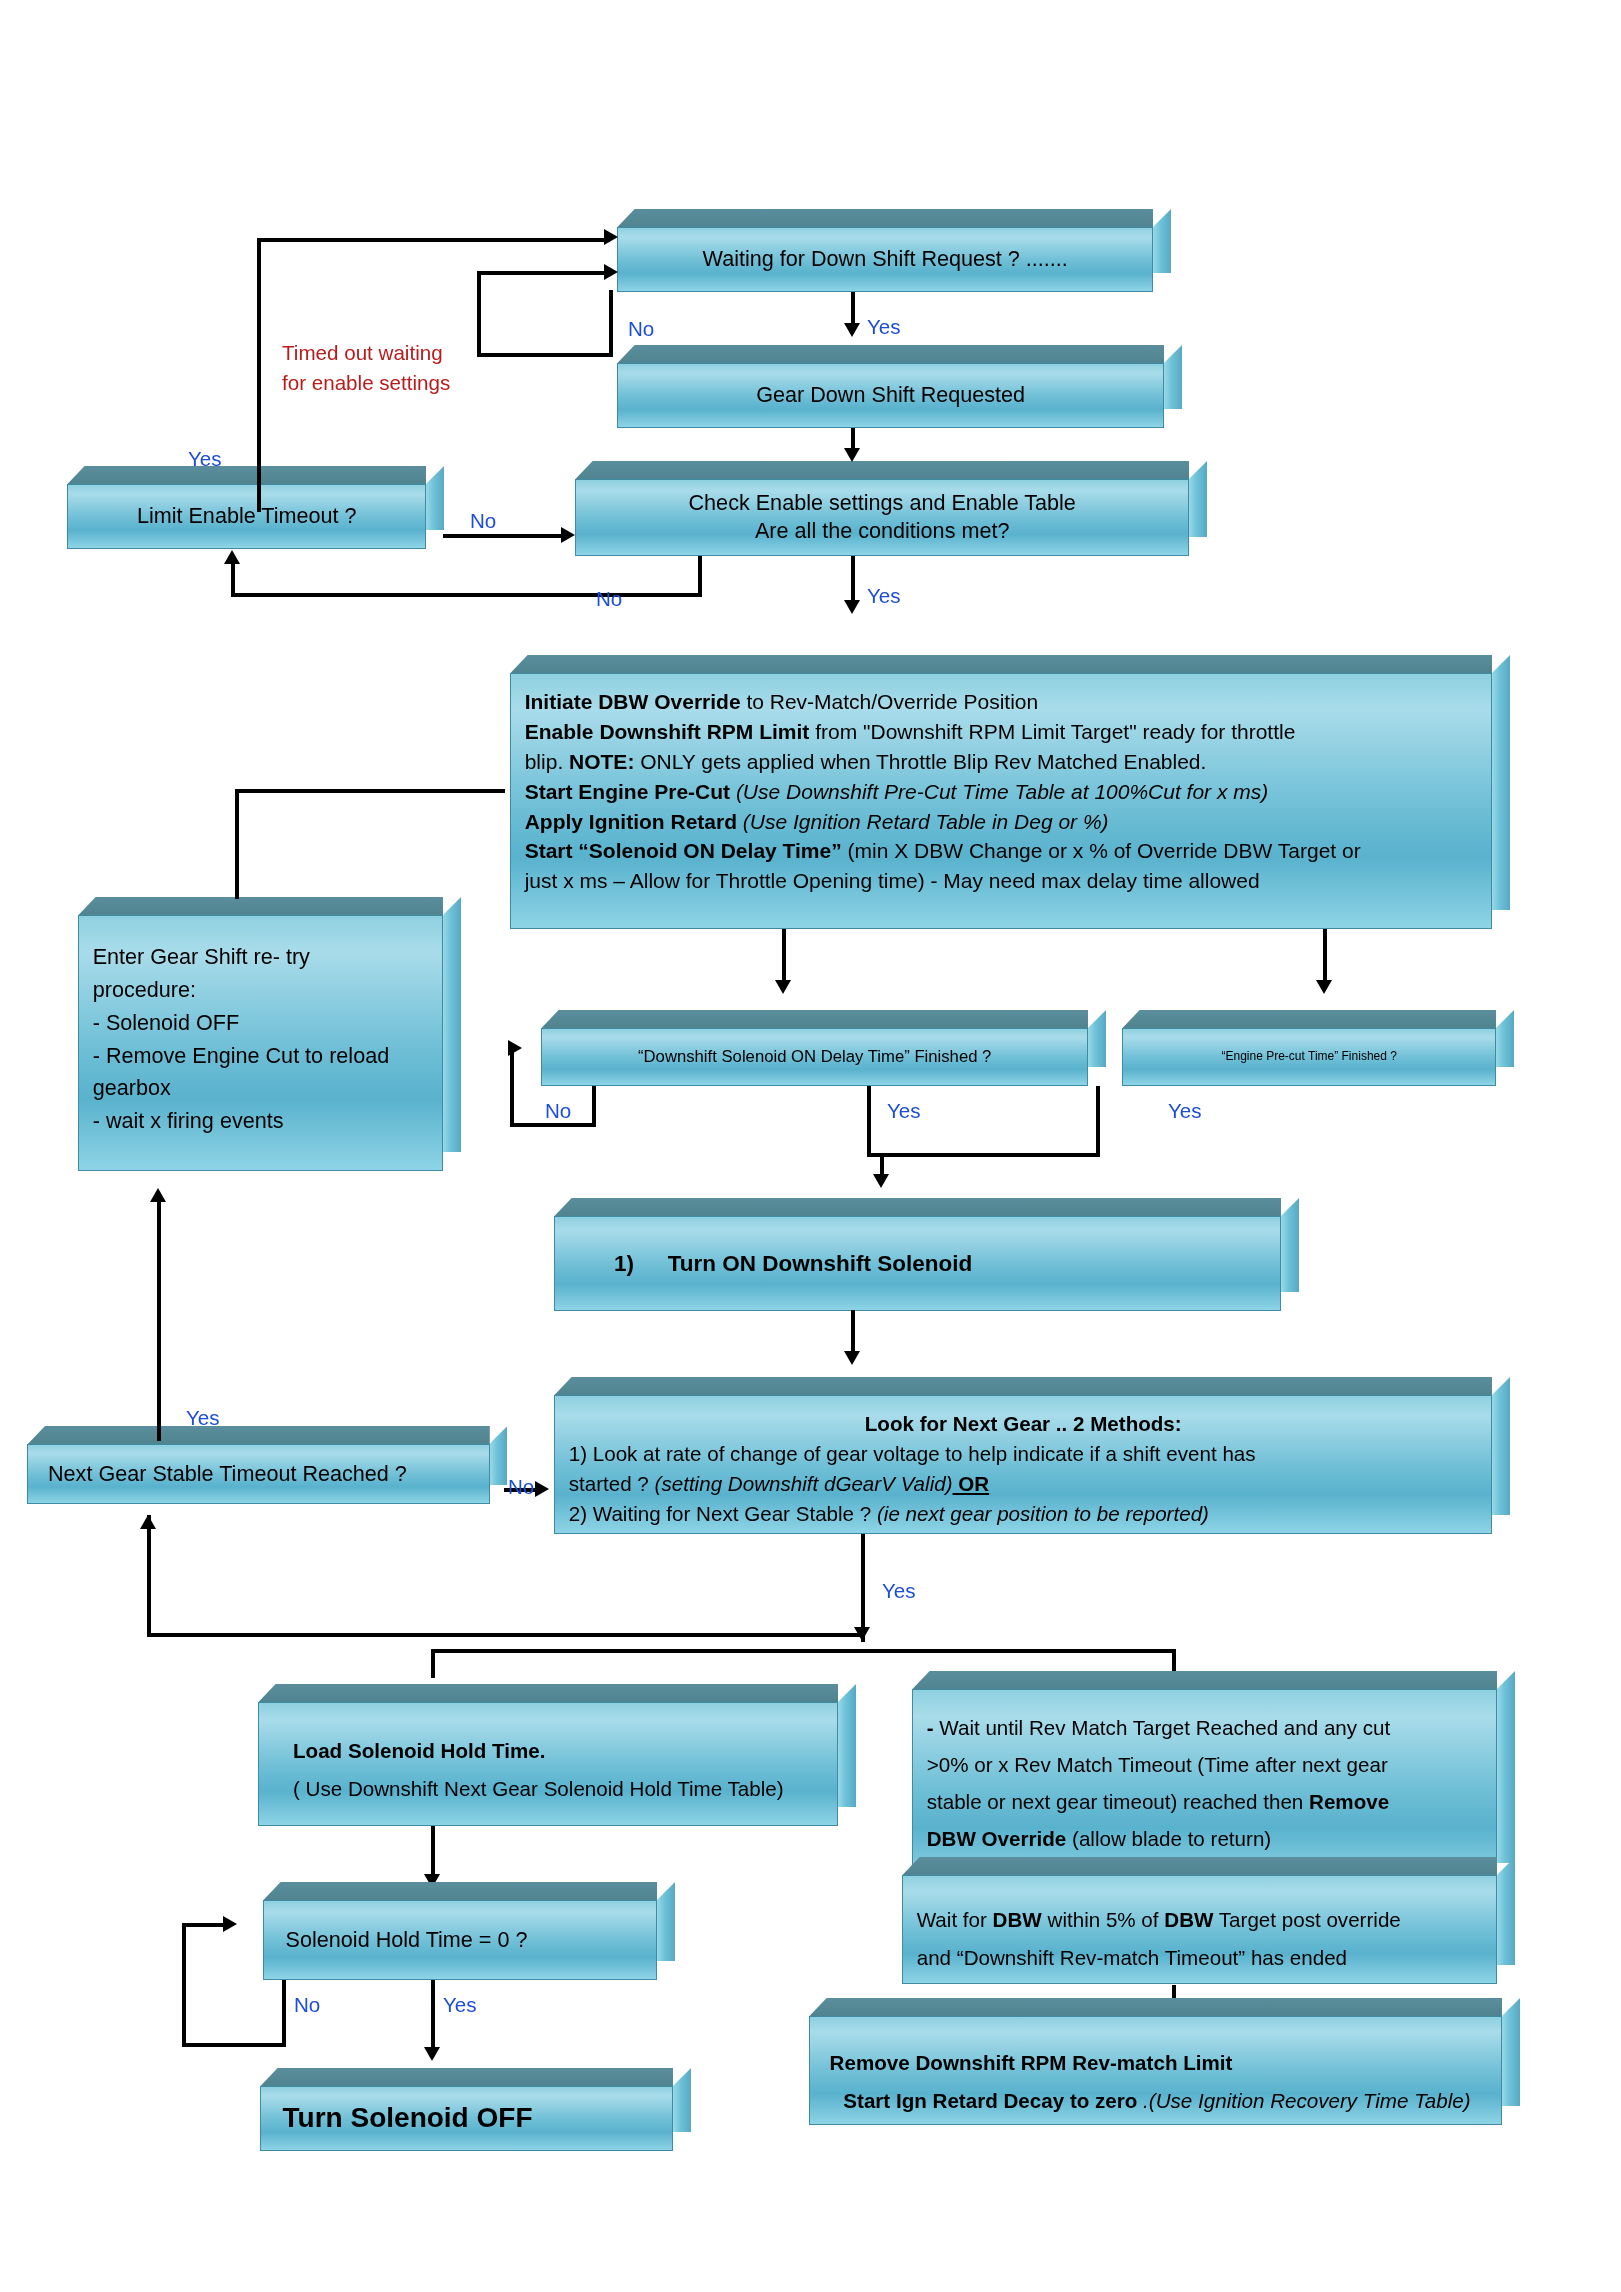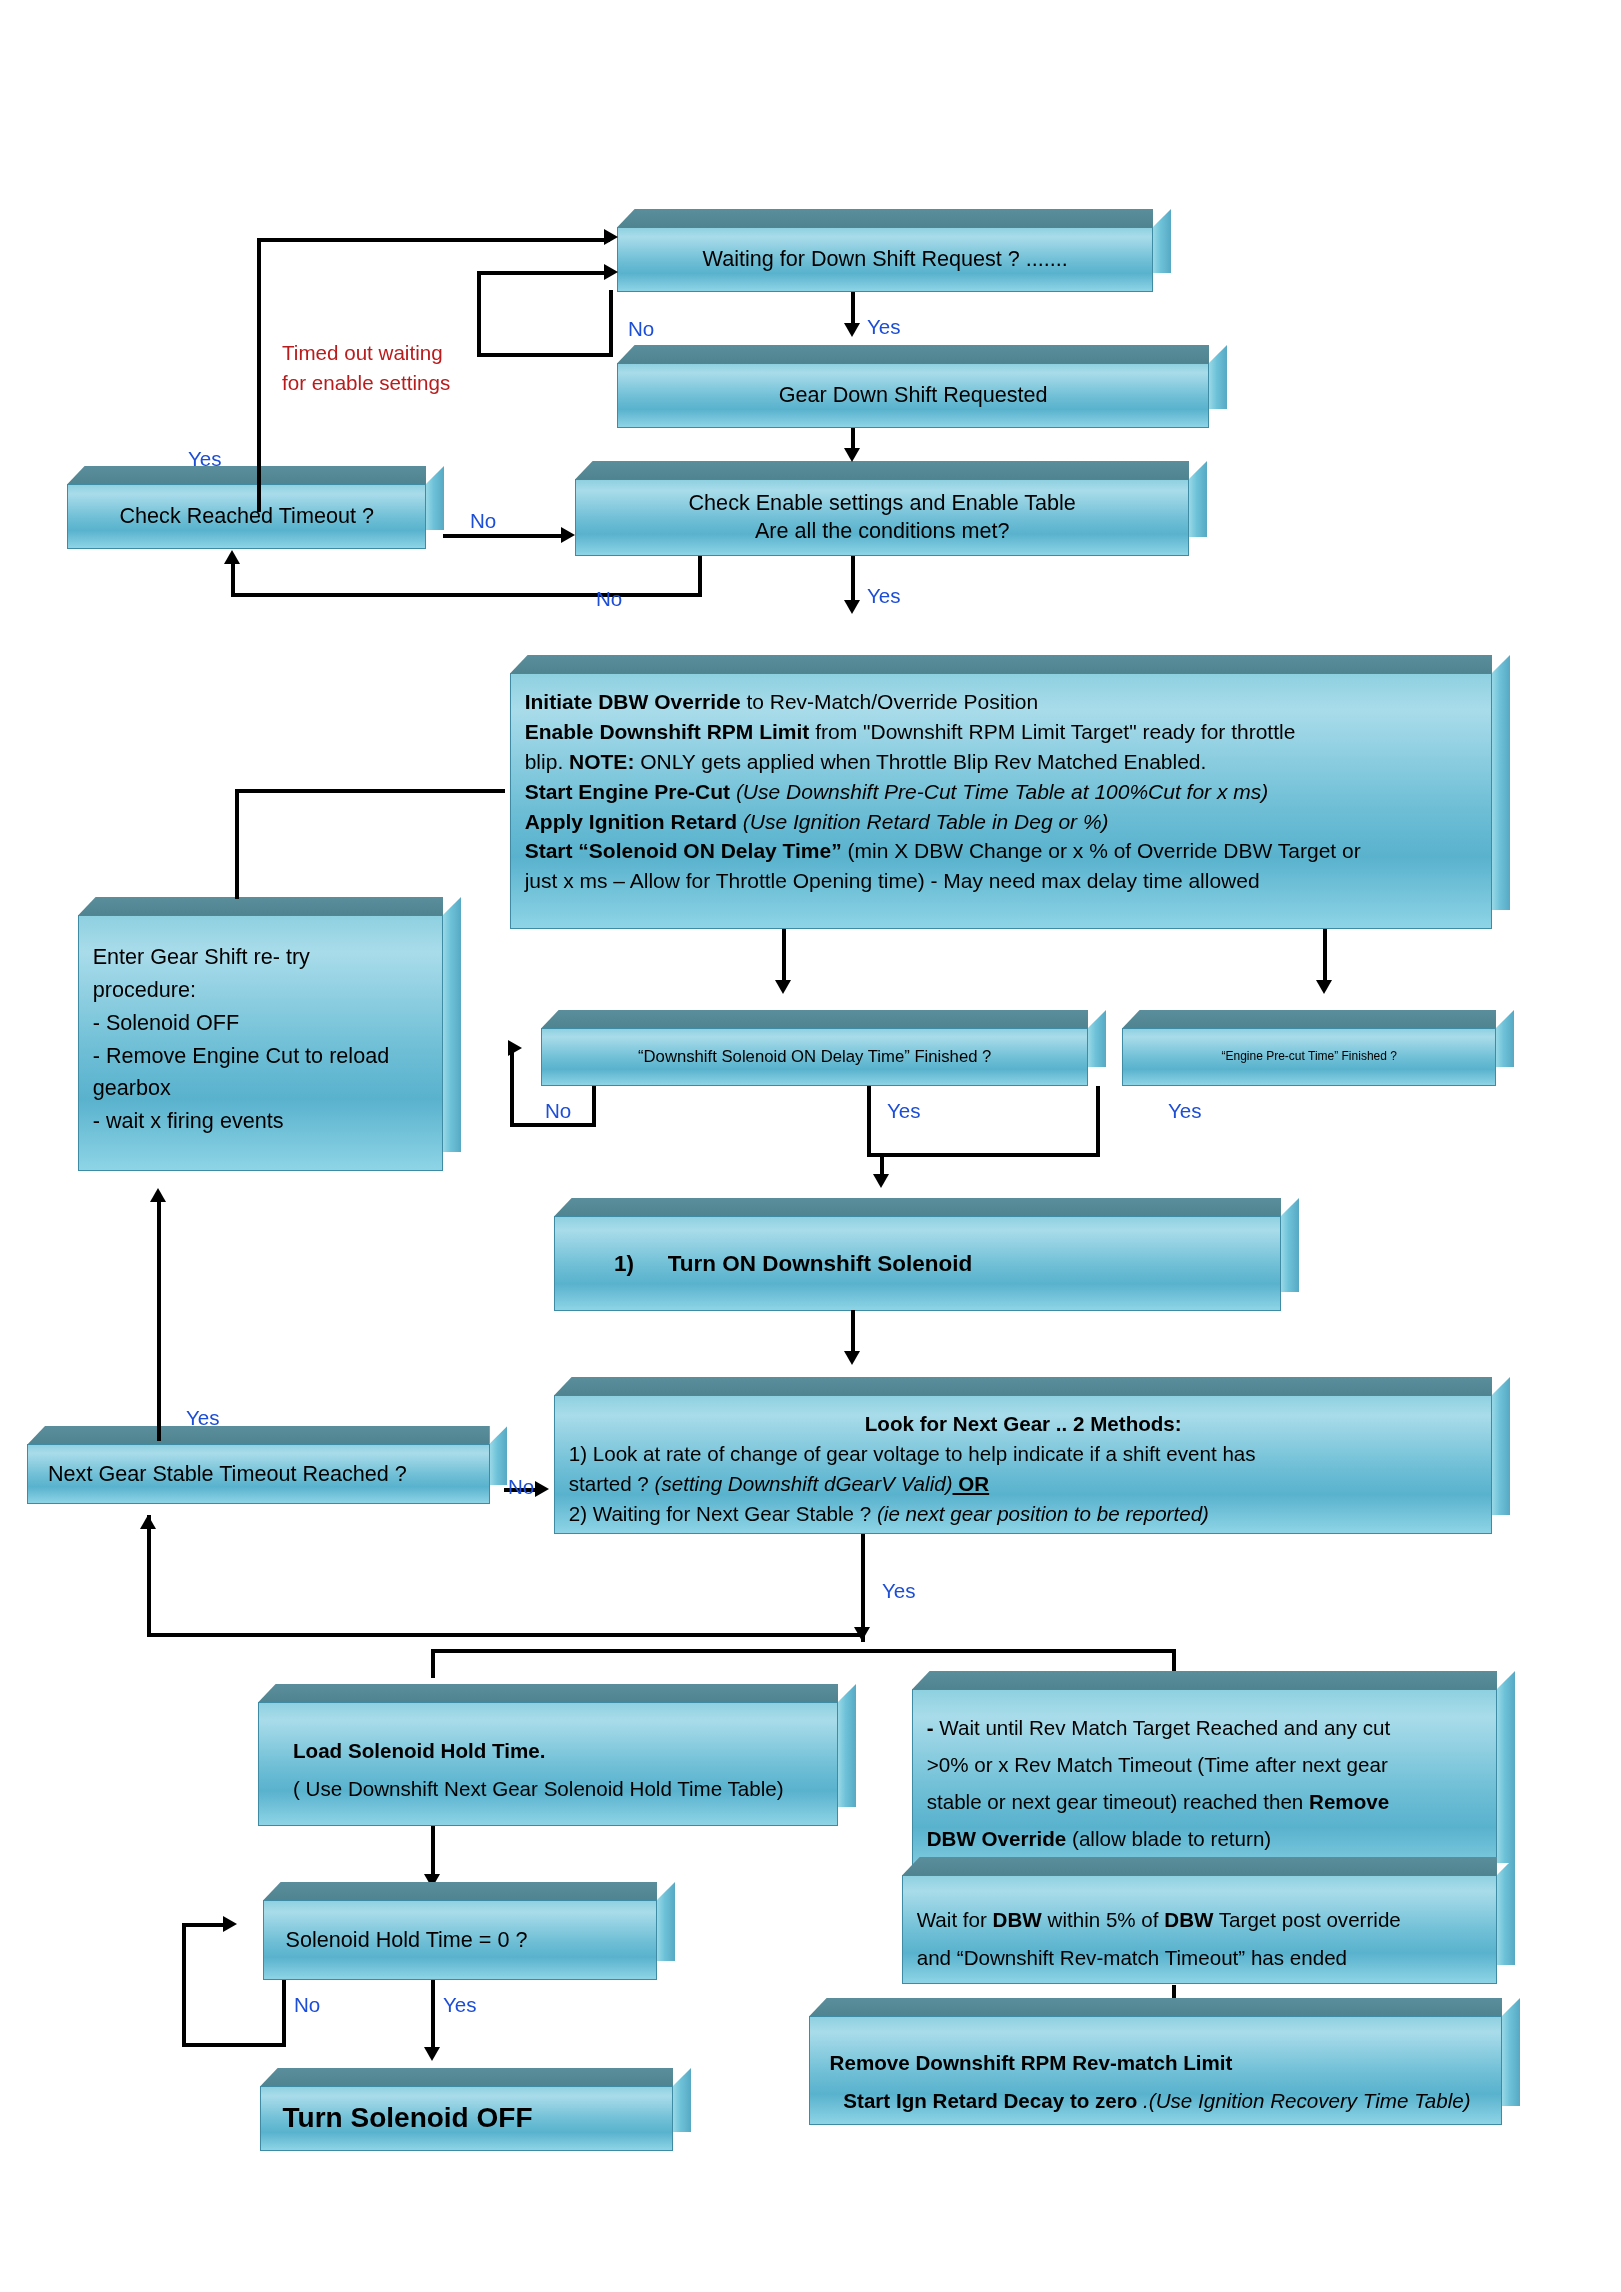--- a/index.html
+++ b/index.html
@@ -51,33 +51,33 @@
 <div id="page">
 
   <div class="box c-center" style="left:617px;top:209px;width:554px;height:83px;font-size:21.6px;">
     <div class="top"></div>
     <div class="side"></div>
     <div class="face">
       <div class="txt">Waiting for Down Shift Request ? .......</div>
     </div>
   </div>
 
-  <div class="box c-center" style="left:617px;top:345px;width:610px;height:83px;font-size:21.6px;">
+  <div class="box c-center" style="left:617px;top:345px;width:565px;height:83px;font-size:21.6px;">
     <div class="top"></div>
     <div class="side"></div>
     <div class="face">
       <div class="txt">Gear Down Shift Requested</div>
     </div>
   </div>
 
   <div class="box c-center" style="left:67px;top:466px;width:377px;height:83px;font-size:21.6px;">
     <div class="top"></div>
     <div class="side"></div>
     <div class="face">
-      <div class="txt">Check Reached Timeout ?</div>
+      <div class="txt">Limit Enable Timeout ?</div>
     </div>
   </div>
 
   <div class="box c-center" style="left:575px;top:461px;width:632px;height:95px;font-size:21.6px;">
     <div class="top"></div>
     <div class="side"></div>
     <div class="face">
       <div class="txt">
         <div>Check Enable settings and Enable Table</div>
         <div>Are all the conditions met?</div>

